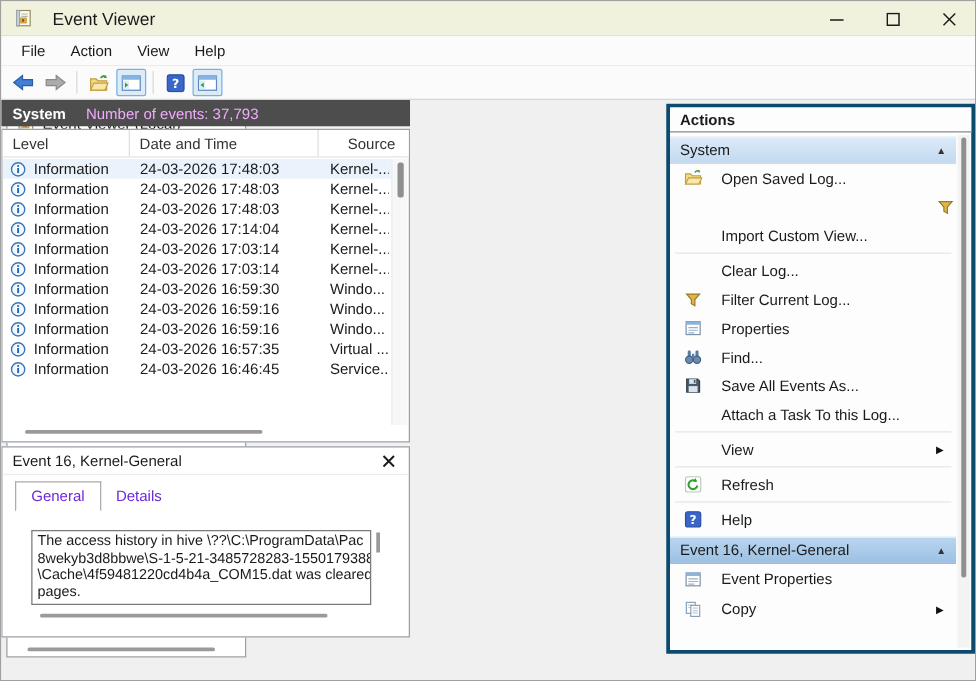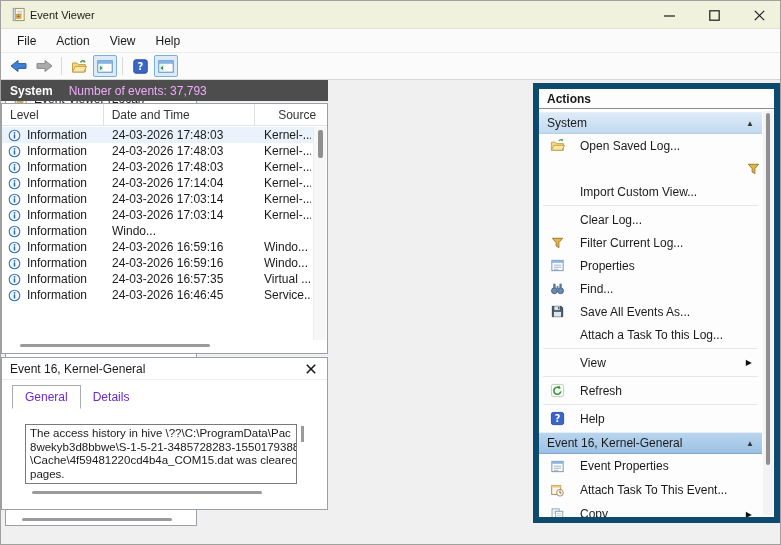--- a/index.html
+++ b/index.html
@@ -6,40 +6,40 @@
   html,body { width:781px; height:545px; }
   body {
     font-family:"Liberation Sans","DejaVu Sans",sans-serif;
     font-size:12px; color:#1a1a1a; background:#f0f0f0;
     position:relative; overflow:hidden; border:1px solid #a0a0a0;
   }
   
   .titlebar { position:absolute; left:0; top:0; width:781px; height:28px;
     background:#f1f2de; border-bottom:1px solid #e3e4ce; display:flex; align-items:center; }
   .titlebar .appicon { margin-left:9px; width:16px; height:16px; }
-  .titlebar .title { margin-left:4px; font-size:11px; color:#1a1a1a; }
+  .titlebar .title { margin-left:16px; font-size:14px; color:#1a1a1a; }
   .wincontrols { position:absolute; right:0; top:0; height:28px; display:flex; }
   .wbtn { width:45px; height:28px; display:flex; align-items:center; justify-content:center; cursor:default; }
   .wbtn svg { display:block; }
   
   .menubar { position:absolute; left:0; top:28px; width:781px; height:24px;
     background:#fbfbfb; border-bottom:1px solid #ececec; display:flex; align-items:center; padding-left:6px; }
   .menu-item { padding:3px 10px; color:#1a1a1a; }
   
   .toolbar { position:absolute; left:0; top:52px; width:781px; height:27px;
     background:#fbfbfb; border-bottom:1px solid #d6d6d6; display:flex; align-items:center; padding-left:4px; }
   .tbtn { width:24px; height:22px; margin:0 1px; display:flex; align-items:center; justify-content:center; }
   .tbtn.boxed { border:1px solid #7ab0dc; background:#dcebf7; border-radius:2px; }
   .tsep { width:1px; height:18px; background:#d9d9d9; margin:0 4px; }
   
   .main { position:absolute; left:0; top:79px; width:781px; height:466px; background:#f0f0f0; }
   .panel { position:absolute; background:#fff; border:1px solid #9aa0a6; }
   #tree-panel { left:4px; top:3px; width:192px; height:443px; overflow:hidden; }
   #mid-panel  { left:203px; top:3px; width:327px; height:443px; background:transparent; border:none; }
-  #actions-panel { left:532px; top:3px; width:247px; height:440px; border:6px solid #0c4a6e; background:#fdfdfd; }
+  #actions-panel { left:532px; top:3px; width:247px; height:440px; border:3px solid #0c4a6e; background:#fdfdfd; }
   
   .tree { padding-top:5px; }
   .tree-row { height:19px; display:flex; align-items:center; white-space:nowrap; }
   .expander { width:16px; height:16px; display:inline-flex; align-items:center; justify-content:center; flex:none; }
   .icn { width:16px; height:16px; display:inline-flex; align-items:center; justify-content:center; flex:none; }
   .icn svg { width:15px; height:15px; display:block; }
   .selwrap { display:inline-flex; align-items:center; gap:4px; padding:1px 4px 1px 1px; border:1px solid transparent; }
   .selwrap.on { background:#d6d6d6; border-color:#ababab; }
   .tree-row .lbl { padding-left:2px; }
   .tree-hscroll { position:absolute; left:2px; right:2px; bottom:3px; height:6px; }
@@ -449,20 +449,21 @@
             <span class="cell c1">
               <span class="icn ">
                 <svg viewBox="0 0 14 14">
                   <circle cx="7" cy="7" r="5.7" fill="#f2f8fe" stroke="#3b76b8" stroke-width="1.2"></circle>
                   <circle cx="7" cy="4.1" r="0.95" fill="#2a64a8"></circle>
                   <rect x="6.2" y="5.8" width="1.6" height="4.4" fill="#2a64a8"></rect>
                 </svg>
               </span>
               <span>Information</span>
             </span>
+            <span class="cell c2">24-03-2026 16:59:30</span>
             <span class="cell c3">Windo...</span>
           </div>
           <div class="ev-row">
             <span class="cell c1">
               <span class="icn ">
                 <svg viewBox="0 0 14 14">
                   <circle cx="7" cy="7" r="5.7" fill="#f2f8fe" stroke="#3b76b8" stroke-width="1.2"></circle>
                   <circle cx="7" cy="4.1" r="0.95" fill="#2a64a8"></circle>
                   <rect x="6.2" y="5.8" width="1.6" height="4.4" fill="#2a64a8"></rect>
                 </svg>
@@ -671,32 +672,20 @@
                 <line x1="4" y1="7.6" x2="12" y2="7.6" stroke="#9ab0c4"></line>
                 <line x1="4" y1="9.8" x2="12" y2="9.8" stroke="#9ab0c4"></line>
                 <line x1="4" y1="12" x2="9" y2="12" stroke="#9ab0c4"></line>
               </svg>
             </span>
             <span class="a-lbl">Event Properties</span>
           </div>
           <div class="a-item">
             <span class="a-ic">
               <svg viewBox="0 0 16 16">
-                <rect x="1.8" y="2.6" width="9.6" height="9.6" fill="#fdf6ea" stroke="#b08a4a"></rect>
-                <rect x="1.8" y="2.6" width="9.6" height="2.2" fill="#e8c87a"></rect>
-                <circle cx="10.6" cy="10.4" r="3.6" fill="#f4f8fc" stroke="#b08a4a"></circle>
-                <line x1="10.6" y1="10.4" x2="10.6" y2="8.2" stroke="#555" stroke-width="1"></line>
-                <line x1="10.6" y1="10.4" x2="12.2" y2="10.9" stroke="#555" stroke-width="1"></line>
-              </svg>
-            </span>
-            <span class="a-lbl">Attach Task To This Event...</span>
-          </div>
-          <div class="a-item">
-            <span class="a-ic">
-              <svg viewBox="0 0 16 16">
                 <rect x="2.2" y="2" width="7.6" height="9.4" fill="#fff" stroke="#8aa0b4"></rect>
                 <line x1="3.8" y1="4.4" x2="8.2" y2="4.4" stroke="#c0ccd8"></line>
                 <line x1="3.8" y1="6.4" x2="8.2" y2="6.4" stroke="#c0ccd8"></line>
                 <rect x="6" y="4.6" width="7.6" height="9.4" fill="#fdfdfd" stroke="#8aa0b4"></rect>
                 <line x1="7.6" y1="7" x2="12" y2="7" stroke="#c0ccd8"></line>
                 <line x1="7.6" y1="9" x2="12" y2="9" stroke="#c0ccd8"></line>
                 <line x1="7.6" y1="11" x2="12" y2="11" stroke="#c0ccd8"></line>
               </svg>
             </span>
             <span class="a-lbl">Copy</span>

